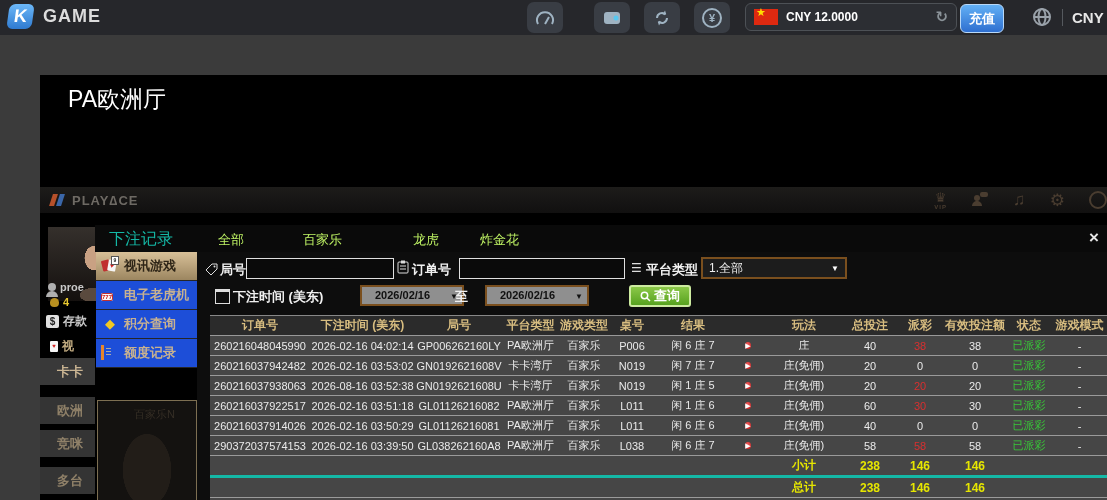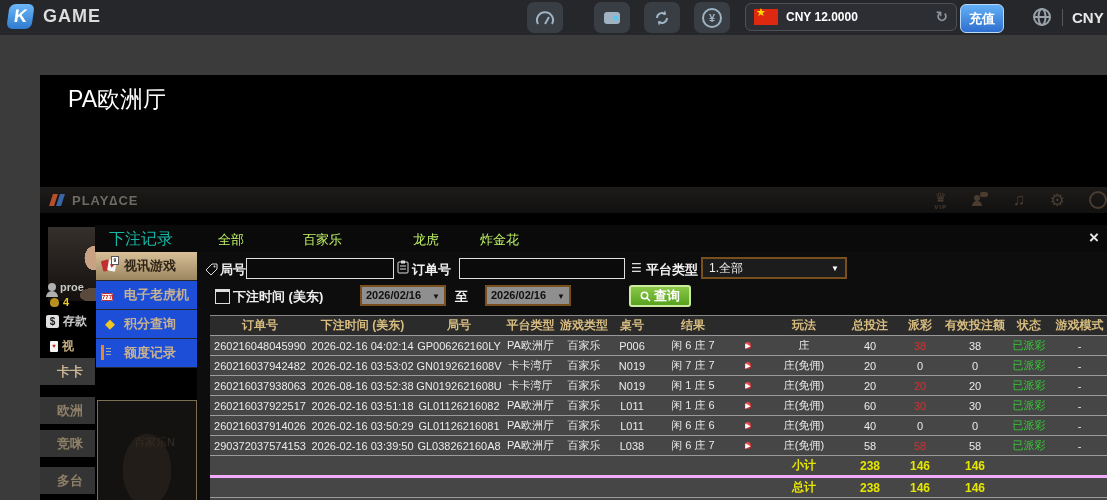--- a/index.html
+++ b/index.html
@@ -87,48 +87,48 @@
   .ic-slot{width:15px;height:9px;margin-top:3px;background:#f8f8f8;border:1px solid #c03030;border-radius:2px;
            font-size:6px;color:#d02020;font-weight:bold;text-align:center;line-height:9px;}
   .ic-dice{width:12px;height:12px;background:linear-gradient(135deg,#3db84a,#1e8030);border-radius:3px;margin:2px auto;position:relative;}
   .ic-dice::after{content:"";position:absolute;left:5px;top:5px;width:2px;height:2px;background:#fff;border-radius:50%;
            box-shadow:-3px -3px 0 #fff,3px 3px 0 #fff;}
   .ic-gem{color:#f0c824;font-size:13px;line-height:16px;text-align:center;width:18px;}
   .ic-doc{width:10px;height:13px;background:#f2f2f2;border-left:3px solid #e8862a;margin:1px auto;position:relative;}
   .ic-doc::after{content:"";position:absolute;left:2px;top:3px;width:5px;height:1px;background:#aaa;box-shadow:0 3px 0 #aaa,0 6px 0 #aaa;}
   .below-panel{position:absolute;left:2px;top:175px;width:98px;height:99px;border:1px solid #7d6f52;
            background:radial-gradient(ellipse 40px 60px at 50% 70%,#221d18 60%,#141210 61%);}
-  .dim-bac{position:absolute;left:36px;top:6px;font-size:11px;color:#352e25;white-space:nowrap;margin-top:28px;}
+  .dim-bac{position:absolute;left:36px;top:6px;font-size:11px;color:#352e25;white-space:nowrap;}
 
   .mcontent{position:absolute;left:102px;top:27px;width:910px;height:248px;background:#0d0d0d;}
   .flabel{position:absolute;font-size:13px;font-weight:bold;color:#f0f0f0;white-space:nowrap;}
   .finput{position:absolute;height:19px;background:#0a0a0a;border:1px solid #e0e0e0;color:#ddd;
           font-size:12px;padding:0 4px;box-sizing:content-box;}
   .fsel{position:absolute;height:18px;background:#1c1c1c;border:2px solid #7a4f1e;color:#f0f0f0;
         font-size:12px;line-height:18px;padding:0 6px;cursor:pointer;}
   .fsel .car{position:absolute;right:6px;top:1px;font-size:8px;color:#fff;}
   .fdate{position:absolute;height:17px;background:#8f8f8f;border:2px solid #7a4f1e;color:#111;
-         font-size:11px;font-weight:bold;line-height:17px;padding:0 4px;cursor:pointer;}
+         font-size:11px;font-weight:bold;line-height:17px;padding:0 13px;cursor:pointer;}
   .fdate .car{position:absolute;right:4px;top:1px;font-size:8px;color:#111;}
   .zhi{position:absolute;font-size:13px;font-weight:bold;color:#f0f0f0;}
   .searchbtn{position:absolute;width:62px;height:22px;background:linear-gradient(180deg,#8bc848,#57a21f);
          border:2px solid #cdeba0;border-radius:3px;color:#fff;font-weight:bold;font-size:13px;
          display:flex;align-items:center;justify-content:center;gap:3px;cursor:pointer;box-sizing:border-box;}
   .cal{width:13px;height:11px;border:1px solid #ddd;border-top:3px solid #ddd;display:inline-block;}
 
   
   .btable{position:absolute;left:13px;top:63px;border-collapse:collapse;table-layout:fixed;width:897px;}
   .btable th{background:#2b2b2b;color:#d8bd80;font-weight:bold;font-size:12px;height:19px;
              border-top:1px solid #888;border-bottom:1px solid #999;white-space:nowrap;overflow:hidden;padding:0;}
   .btable td{background:#464646;color:#eaeaea;text-align:center;font-size:11px;height:19px;
              border-bottom:1px solid #9a9a9a;white-space:nowrap;overflow:hidden;padding:0;}
   .btable td.red{color:#d83030;}
   .btable td.green{color:#38c838;}
   .btable td.yellow,.btable td.sum-label{color:#e6e600;font-weight:bold;font-size:12px;}
-  .btable tr.totalr td{border-top:3px solid #f0abfc;}
+  .btable tr.totalr td{border-top:3px solid #14b8a6;}
   .playbtn{width:15px;height:15px;border-radius:50%;background:radial-gradient(circle at 40% 35%,#f06060,#c01818);
            margin:0 auto;color:#fff;font-size:7px;line-height:15px;text-align:center;cursor:pointer;}
 </style>
 </head>
 <body>
 
 <div class="hdr">
   <div class="logo">
     <span class="logo-k">K</span>
     <span class="logo-rest">GAME</span>

